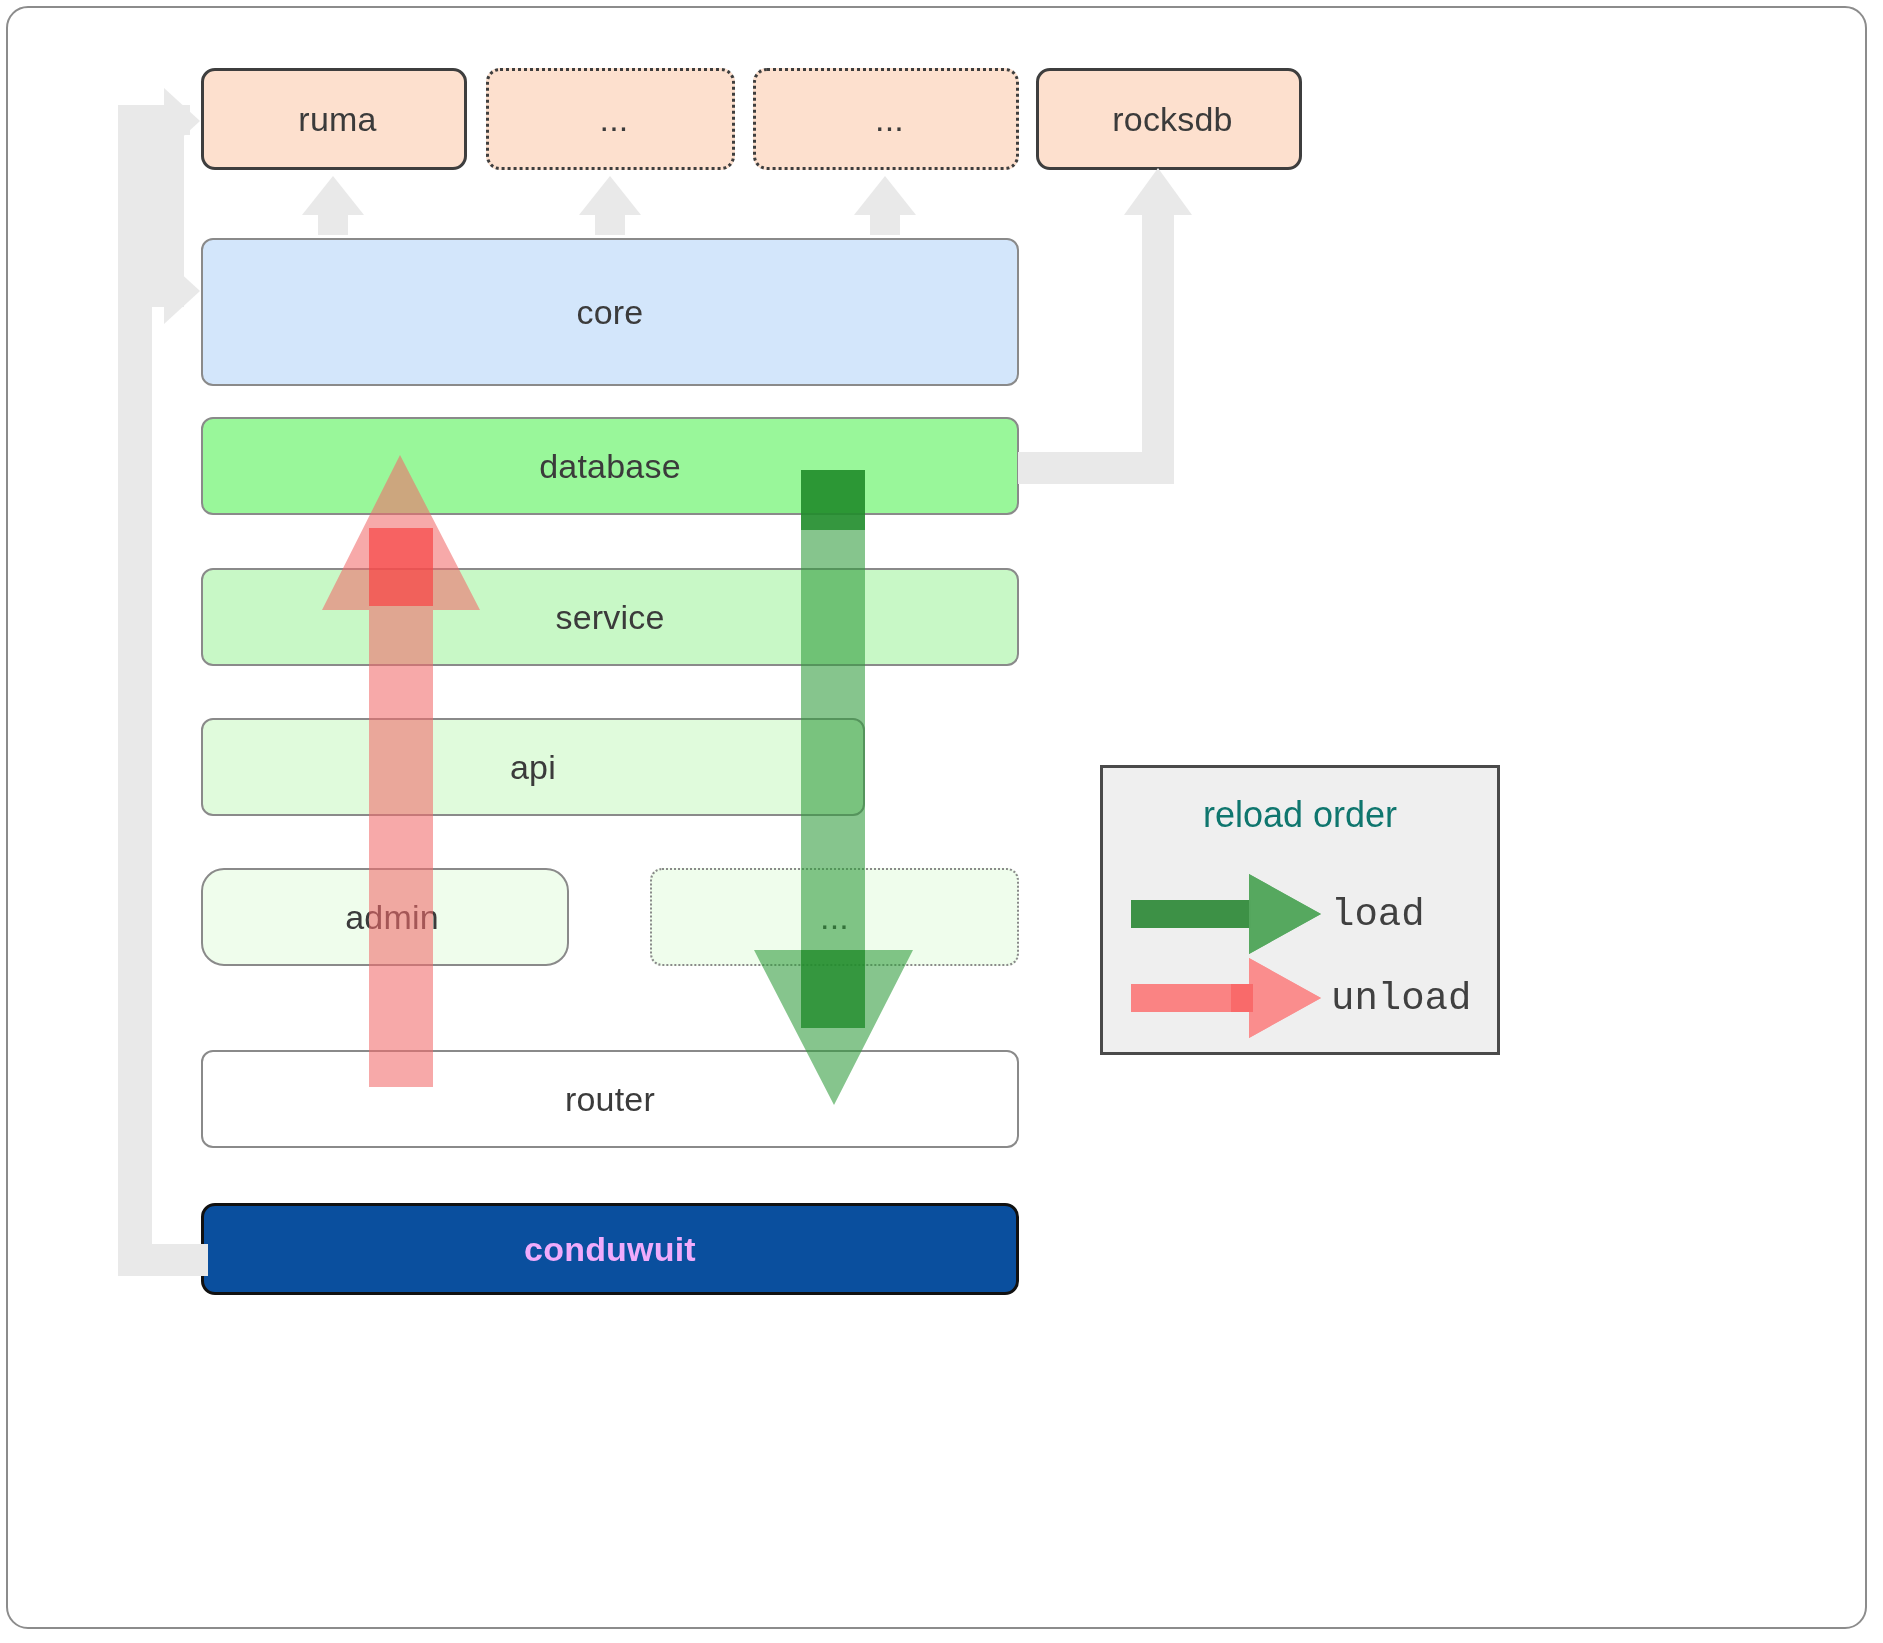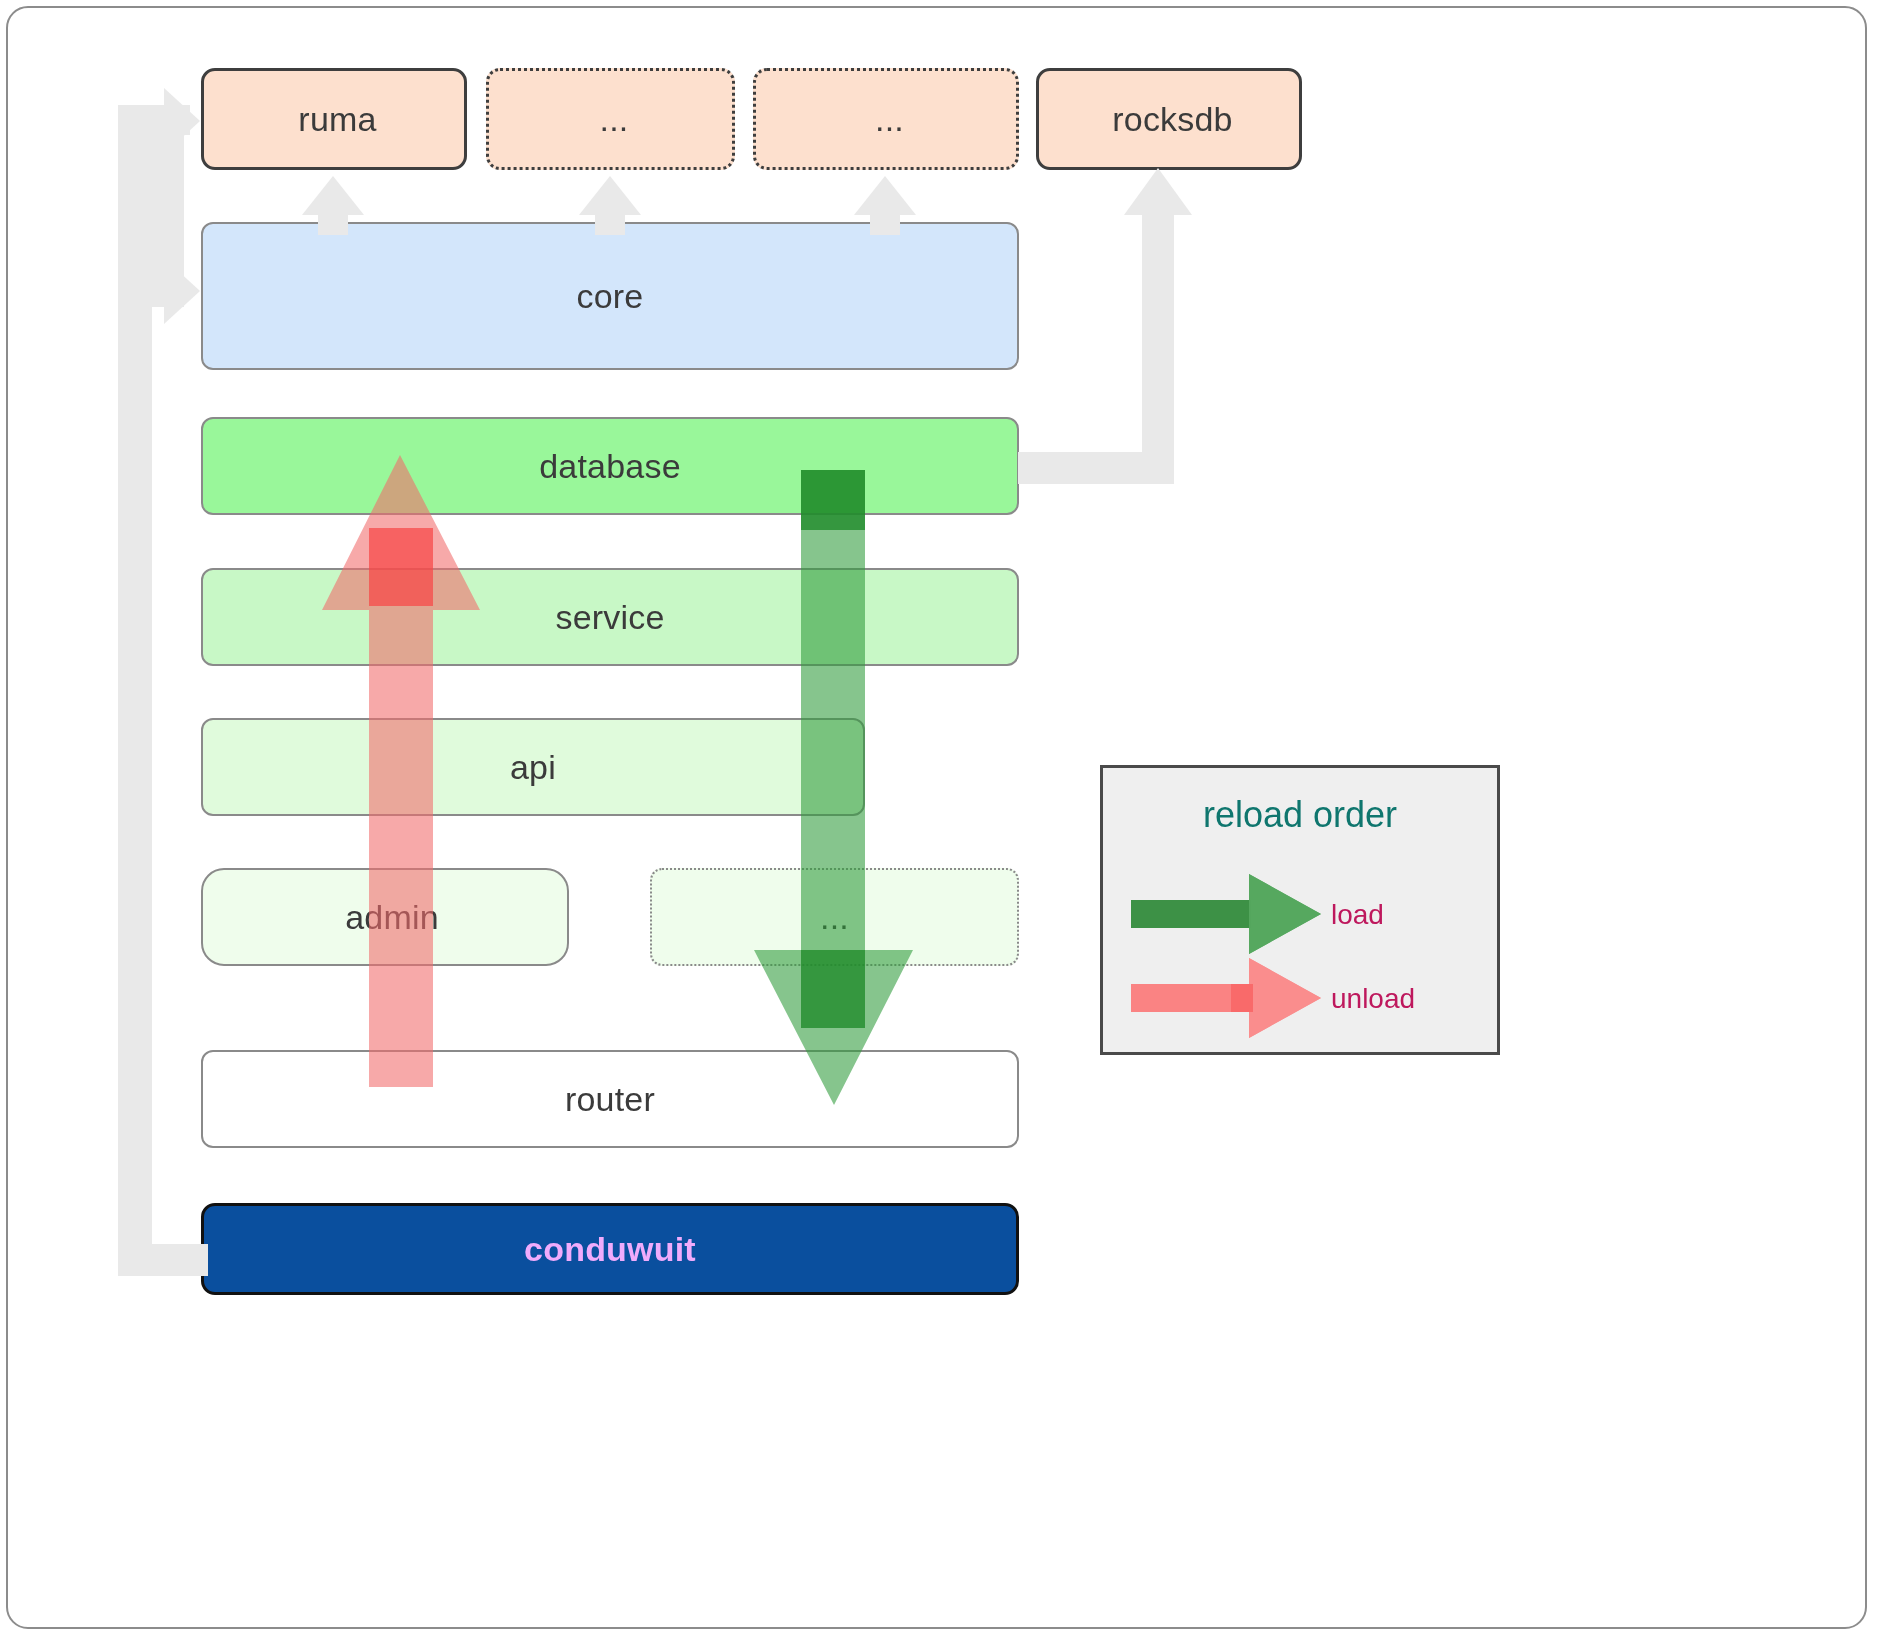--- a/index.html
+++ b/index.html
@@ -18,21 +18,21 @@
     font-size:31px;letter-spacing:.2px;
   }
   .node .lbl{position:relative;z-index:3;}
 
   
   .dep{background:#fde0ce;border:3px solid #3e3e3e;border-radius:14px;font-size:34px;}
   .dep.dotted{border:3px dotted #3e3e3e;}
   .dep .lbl{color:#3b3b3b;margin-left:7px;}
 
   
-  .core{background:#d3e6fb;border:2px solid #8a8a8a;border-radius:12px;font-size:34px;}
+  .core{background:#d3e6fb;border:2px solid #8a8a8a;border-radius:12px;font-size:34px;margin-top:16px;}
   .database{background:#99f79a;border:2px solid #8a8a8a;border-radius:12px;font-size:34px;}
   .service{background:#c8f8c6;border:2px solid #8a8a8a;border-radius:12px;font-size:34px;}
   .api{background:#e0fbdc;border:2px solid #8a8a8a;border-radius:12px;font-size:34px;}
   .admin{background:#effdec;border:2px solid #8a8a8a;border-radius:23px;font-size:34px;padding-left:14px;}
   .dots-lower{background:#effdec;border:2px dotted #8a8a8a;border-radius:12px;font-size:34px;}
   .router{background:#ffffff;border:2px solid #8a8a8a;border-radius:12px;font-size:34px;}
   .conduwuit{
     background:#0a4f9e;border:3px solid #111;border-radius:14px;font-size:34px;
     color:#ffffff;font-weight:bold;
   }
@@ -47,21 +47,21 @@
   
   #legend{
     position:absolute;left:1100px;top:765px;width:400px;height:290px;
     background:#efefef;border:3px solid #4a4a4a;box-sizing:border-box;z-index:5;
   }
   #legend .legend-title{
     position:absolute;left:0;right:0;top:26px;text-align:center;
     font-size:36px;color:#0f766e;
   }
   .legend-row{position:absolute;height:70px;display:flex;align-items:center;}
-  .legend-row .legend-label{font-size:28px;color:#be185d;margin-left:228px;}
+  .legend-row .legend-label{font-size:39px;color:#404040;margin-left:228px;font-family:Liberation Mono, monospace;}
   .legend-arrow{position:absolute;left:28px;top:-6px;width:210px;height:80px;}
 </style>
 </head>
 <body>
 
 <div id="stage">
   <div id="frame"></div>
 
   <svg class="gray-svg" viewBox="0 0 1883 1643">
     <g fill="#e9e9e9">

